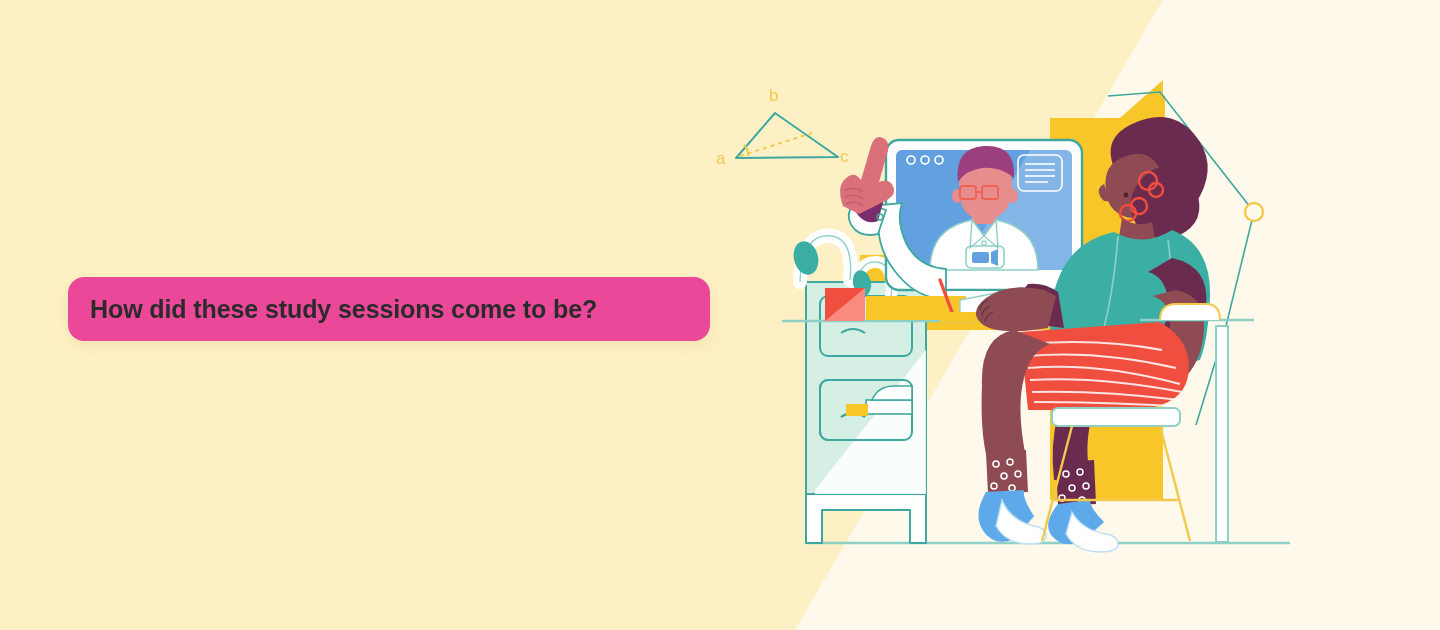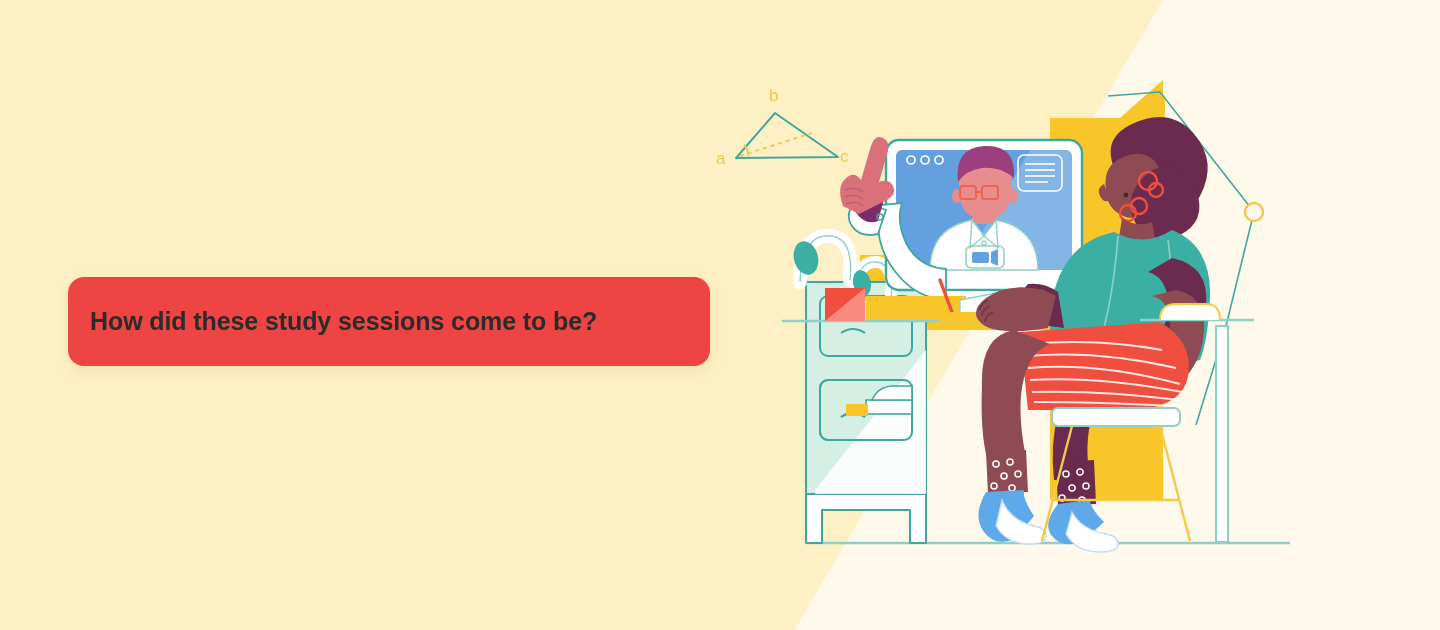--- a/index.html
+++ b/index.html
@@ -17,22 +17,22 @@
   .bg-diagonal {
     position:absolute; inset:0;
     background:#FEF9EA;
     clip-path: polygon(1163px 0, 1440px 0, 1440px 630px, 795px 630px);
   }
 
   
   .headline-card {
     position:absolute;
     left:68px; top:277px;
-    width:642px; height:89px;
-    background:#ef4444;
+    width:642px; height:64px;
+    background:#ec4899;
     border-radius:16px;
     box-shadow: 0 5px 14px rgba(180,150,60,0.13);
     display:flex; align-items:center;
     padding-left:22px;
   }
   .headline-text {
     font-size:25px;
     font-weight:bold;
     color:#2B2B2B;
     letter-spacing:-0.1px;

